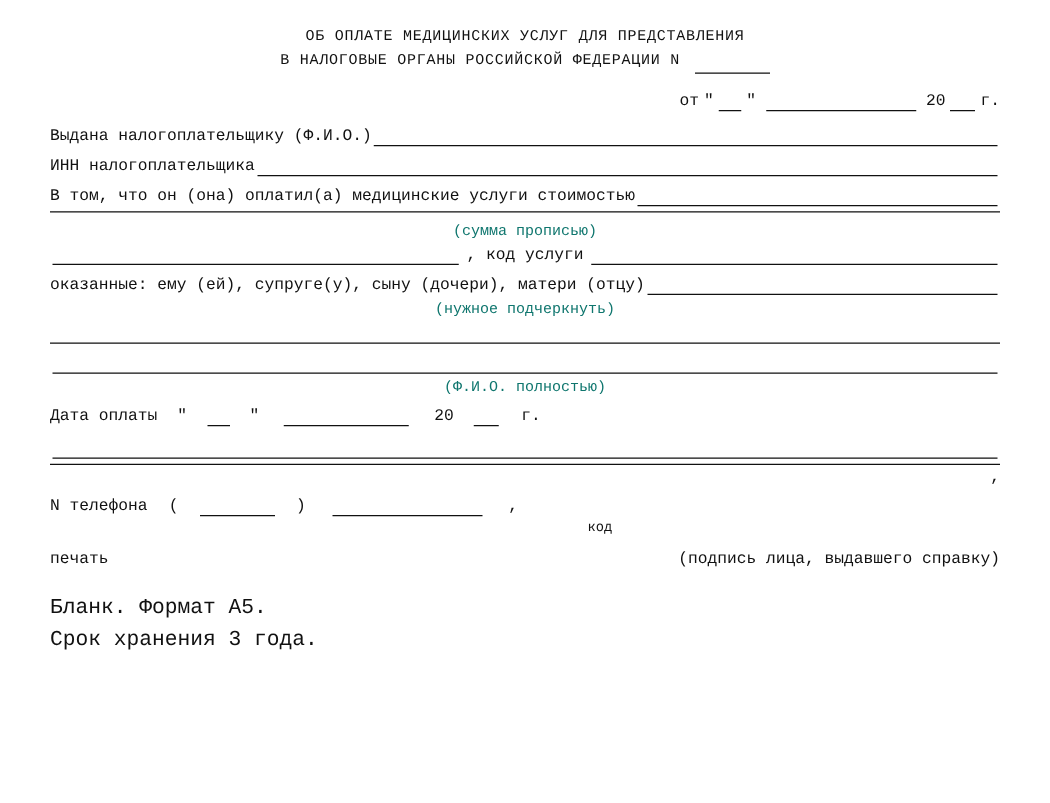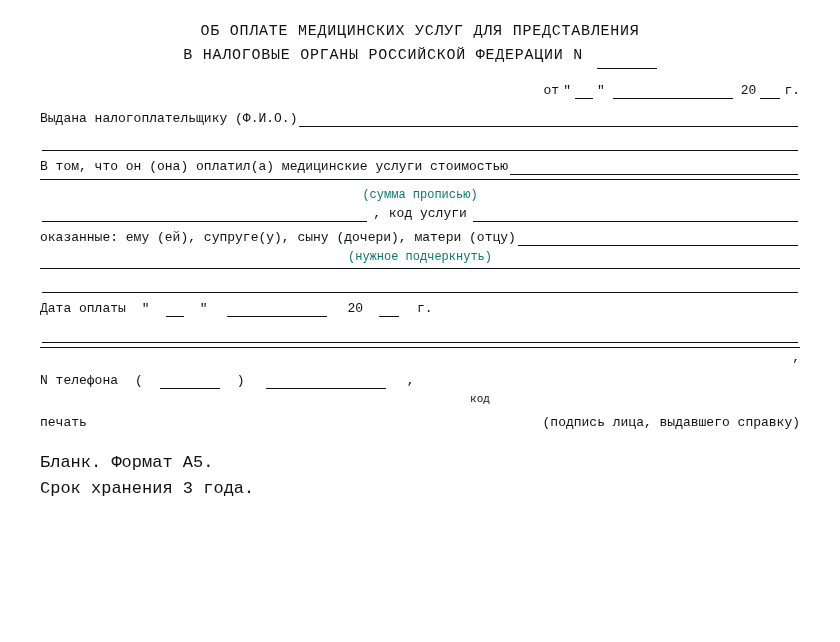--- a/index.html
+++ b/index.html
@@ -25,21 +25,21 @@
     }
 
     .title-block {
       text-align: center;
       margin-bottom: 14px;
       line-height: 1.6;
     }
 
     .title-line {
       letter-spacing: 0.05em;
-      font-size: 15px;
+      font-size: 12px;
     }
 
     .from-line {
       display: flex;
       justify-content: flex-end;
       align-items: baseline;
       margin-bottom: 12px;
       gap: 4px;
     }
 
@@ -148,20 +148,21 @@
 
   <div class="section">
     <div class="form-row">
       <span>Выдана налогоплательщику (Ф.И.О.)</span>
       <span class="inline-underline" style="flex:1; min-width:200px;">&nbsp;</span>
     </div>
   </div>
 
   <div class="section">
     <div class="form-row">
+      <span>ИНН налогоплательщика</span>
       <span class="inline-underline" style="flex:1; min-width:200px;">&nbsp;</span>
     </div>
   </div>
 
   <div class="section">
     <div class="form-row">
       <span>В том, что он (она) оплатил(а) медицинские услуги стоимостью</span>
       <span class="inline-underline" style="min-width:60px;">&nbsp;</span>
     </div>
     <div class="separator-line"></div>
@@ -175,28 +176,29 @@
       <span style="white-space:nowrap; margin:0 4px;">, код услуги</span>
       <span class="inline-underline" style="min-width:100px;">&nbsp;</span>
     </div>
   </div>
 
   <div class="section">
     <div class="form-row">
       <span>оказанные: ему (ей), супруге(у), сыну (дочери), матери (отцу)</span>
       <span class="inline-underline" style="min-width:40px;">&nbsp;</span>
     </div>
-    <div class="center-label" style="margin-bottom:4px;">(нужное подчеркнуть)</div>
+    <div class="center-label" style="margin-bottom:20px;">(нужное подчеркнуть)</div>
     <div class="separator-line"></div>
   </div>
 
   <div class="section">
     <div class="form-row">
       <span class="inline-underline" style="flex:1; min-width:300px;">&nbsp;</span>
     </div>
+    <div class="center-label">(Ф.И.О. полностью)</div>
   </div>
 
   <div class="date-payment-row">
     <span>Дата оплаты</span>
     <span>"</span>
     <span style="display:inline-block; border-bottom:1px solid #111; min-width:18px;">&nbsp;</span>
     <span>"</span>
     <span style="display:inline-block; border-bottom:1px solid #111; min-width:100px; margin:0 4px;">&nbsp;</span>
     <span>20</span>
     <span style="display:inline-block; border-bottom:1px solid #111; min-width:20px;">&nbsp;</span>

